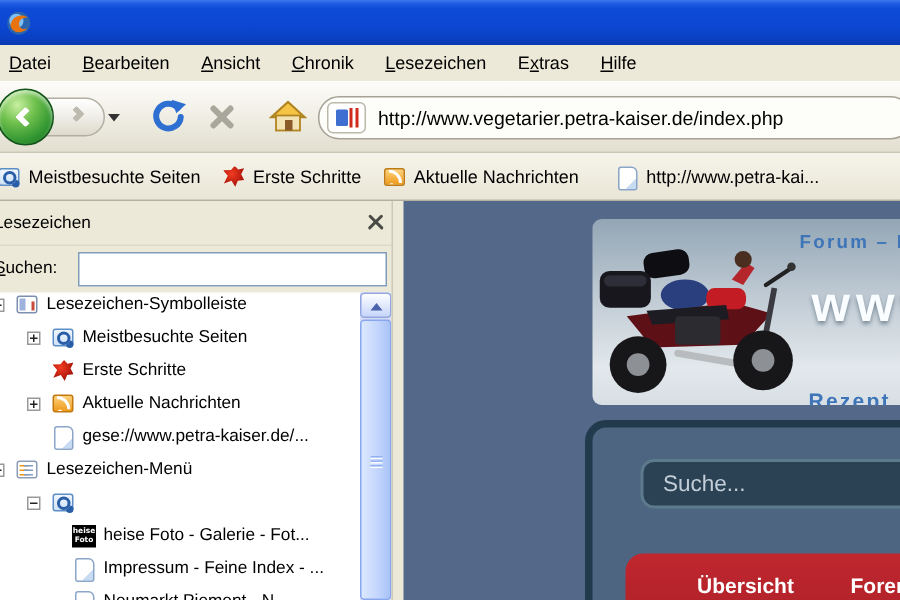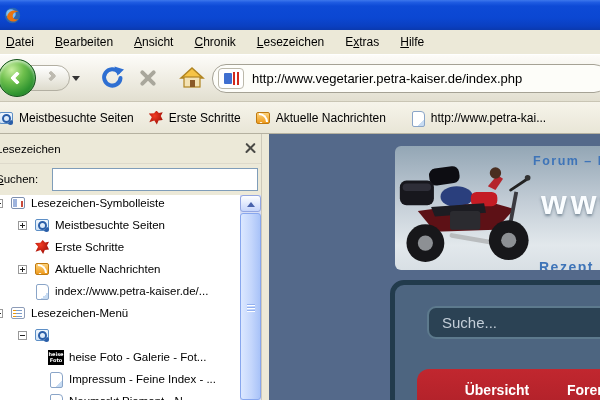--- a/index.html
+++ b/index.html
@@ -234,21 +234,21 @@
           <span class="ic firefox-red-icon"></span>
           <span class="tlabel">Erste Schritte</span>
         </div>
         <div class="trow lvl1" style="top: 64px;">
           <span class="exp plus"></span>
           <span class="ic rss-icon"></span>
           <span class="tlabel">Aktuelle Nachrichten</span>
         </div>
         <div class="trow lvl1 noexp" style="top: 86px;">
           <span class="ic page-icon"></span>
-          <span class="tlabel">index://www.petra-kaiser.de/...</span>
+          <span class="tlabel">gese://www.petra-kaiser.de/...</span>
         </div>
         <div class="trow lvl0" style="top: 108px;">
           <span class="exp minus"></span>
           <span class="ic menu-list-icon"></span>
           <span class="tlabel">Lesezeichen-Menü</span>
         </div>
         <div class="trow lvl1" style="top: 130px;">
           <span class="exp minus"></span>
           <span class="ic folder-search-icon"></span>
         </div>

